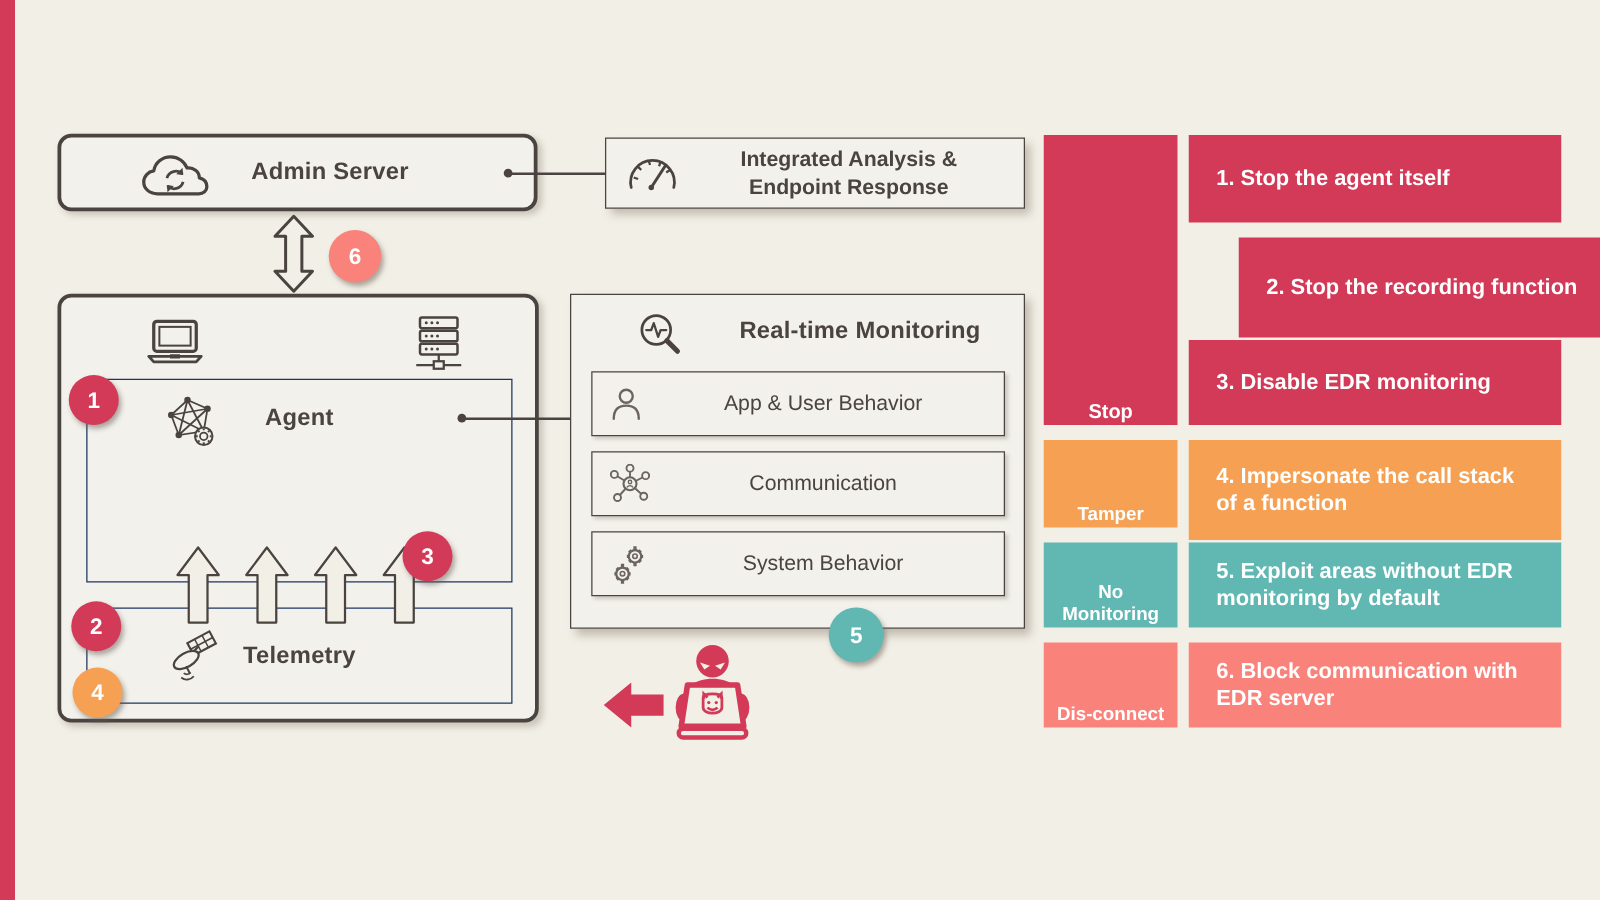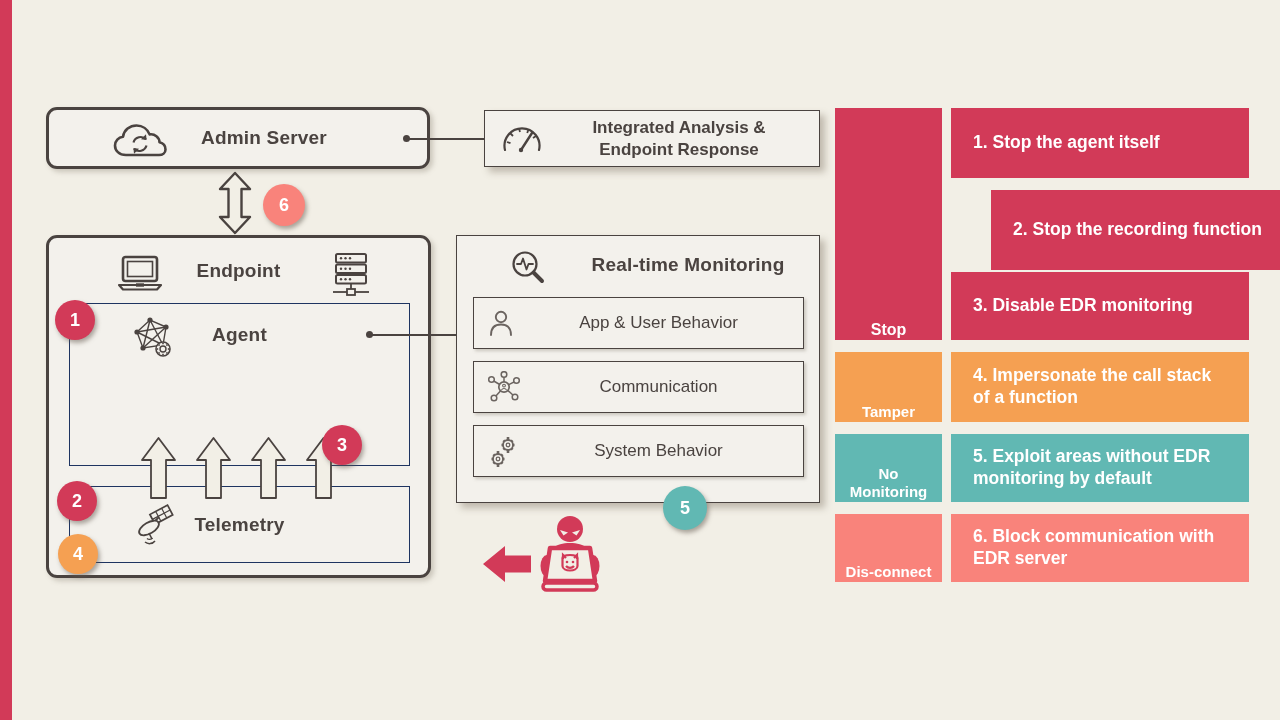--- a/index.html
+++ b/index.html
@@ -138,21 +138,20 @@
   <div class="box thick" id="endpoint-box">
     <div id="endpoint-header">
       <span class="icon" id="laptop-ic">
         <svg width="50" height="38" viewBox="0 0 50 38">
           <rect x="8" y="3" width="34" height="24" rx="2.5" fill="none" stroke="#4a4340" stroke-width="2.6"></rect>
           <rect x="12.5" y="7.5" width="25" height="15" fill="none" stroke="#4a4340" stroke-width="1.6"></rect>
           <path d="M4 31 L46 31 L42 35.5 L8 35.5 Z" fill="none" stroke="#4a4340" stroke-width="2.2" stroke-linejoin="round"></path>
           <line x1="21" y1="31" x2="29" y2="31" stroke="#4a4340" stroke-width="3.4"></line>
         </svg>
       </span>
-      <div class="lbl title">Endpoint</div>
       <span class="icon" id="server-ic">
         <svg width="44" height="46" viewBox="0 0 44 46">
           <g fill="none" stroke="#4a4340" stroke-width="2">
             <rect x="7" y="2" width="30" height="8.5" rx="1.5"></rect>
             <rect x="7" y="12.5" width="30" height="8.5" rx="1.5"></rect>
             <rect x="7" y="23" width="30" height="8.5" rx="1.5"></rect>
           </g>
           <g fill="#4a4340">
             <circle cx="12" cy="6.2" r="1.2"></circle>
               <circle cx="16.5" cy="6.2" r="1.2"></circle>
@@ -383,21 +382,21 @@
   <div class="row-cell c-crimson" style="top:190px;height:80px;margin-left:40px;">
       <span>2. Stop the recording function</span>
     </div>
   <div class="row-cell c-crimson" style="top:272px;height:68px;">
       <span>3. Disable EDR monitoring</span>
     </div>
 
   <div class="grp-cell c-orange" style="top:352px;height:70px;font-size:15px;">
       <span>Tamper</span>
     </div>
-  <div class="row-cell c-orange" style="top:352px;height:70px;">
+  <div class="row-cell c-orange" style="top:352px;height:80px;">
       <span>4. Impersonate the call stack of a function</span>
     </div>
 
   <div class="grp-cell c-teal" style="top:434px;height:68px;font-size:15px;padding:0 14px;box-sizing:border-box;left:835px;width:107px;">
       <span>No Monitoring</span>
     </div>
   <div class="row-cell c-teal" style="top:434px;height:68px;">
       <span>5. Exploit areas without EDR monitoring by default</span>
     </div>
 

